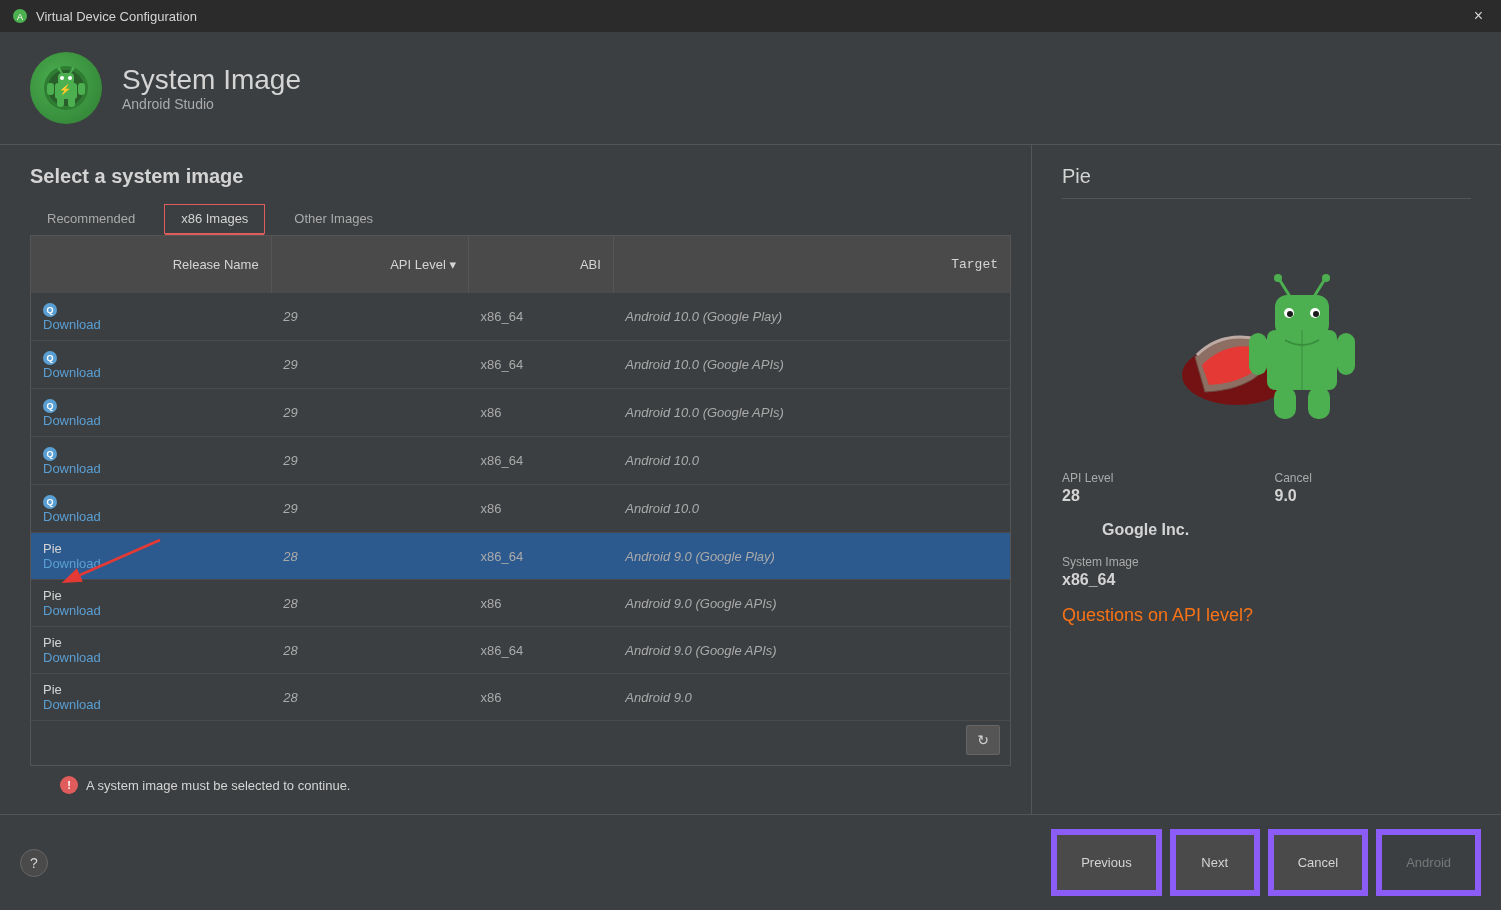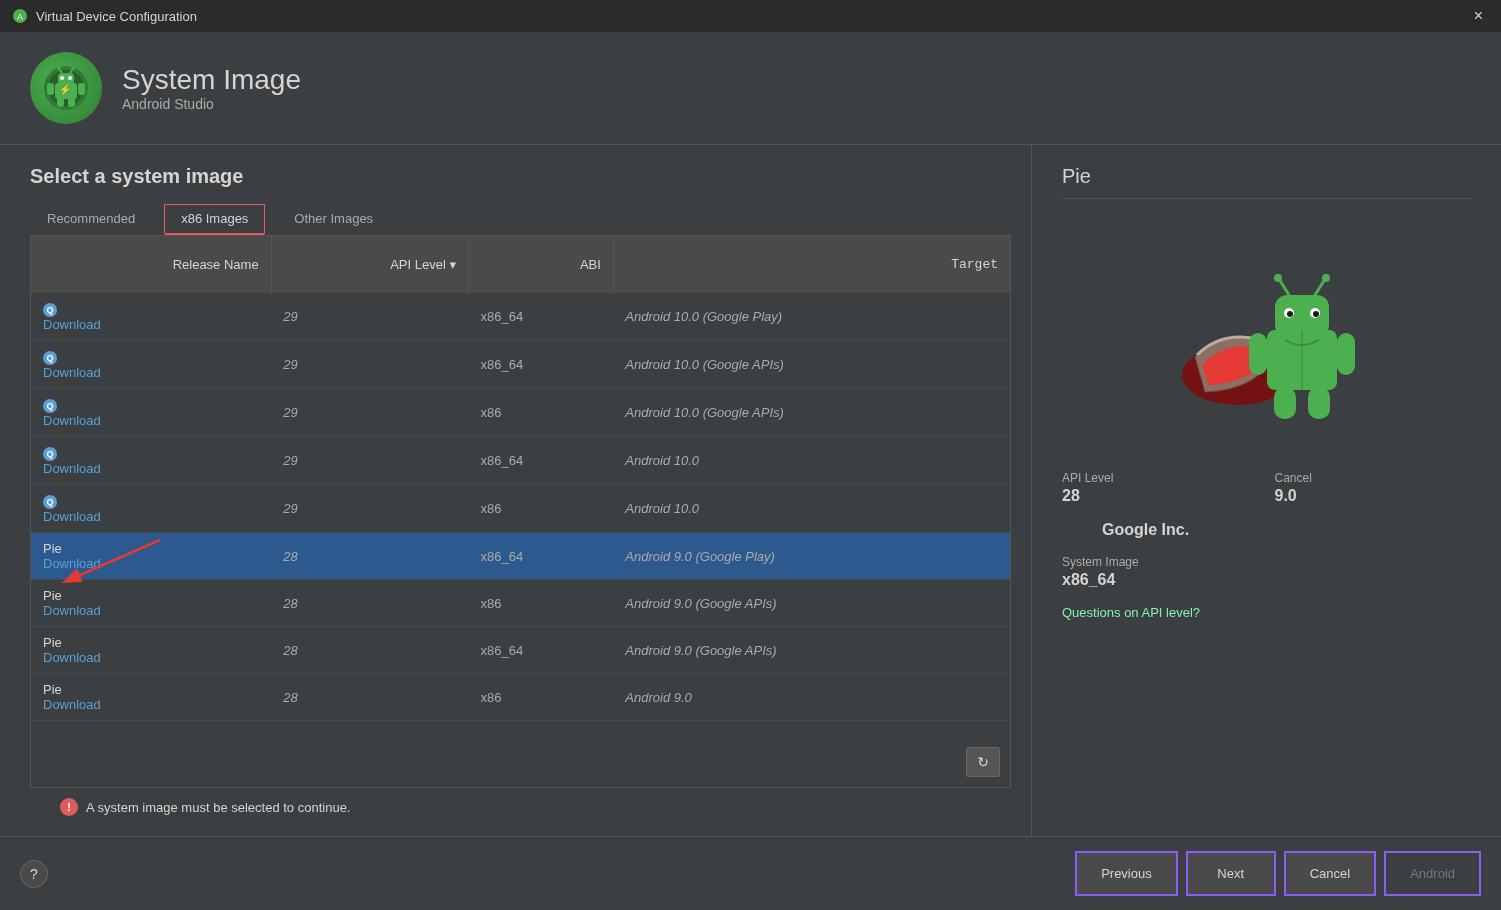--- a/index.html
+++ b/index.html
@@ -308,22 +308,22 @@
       align-items: center;
       justify-content: center;
     }
 
     .footer-buttons {
       display: flex;
       gap: 8px;
     }
 
     .btn {
-      padding: 13px 24px;
-      border: 2px solid #8b5cf6;
+      padding: 20px 24px;
+      border: 6px solid #8b5cf6;
       background: #4a4a4a;
       color: #d4d4d4;
       cursor: pointer;
       font-size: 13px;
       min-width: 90px;
     }
 
     .btn:disabled {
       color: #777;
       cursor: default;
@@ -543,21 +543,21 @@
         <div class="detail-item full-width">
           <div class="value">Google Inc.</div>
         </div>
         <div class="detail-item">
           <label>System Image</label>
           <div class="value">x86_64</div>
         </div>
       </div>
 
       <div>
-        <div style="color:#86efac; font-size:13px; margin-bottom:12px;">Questions on API level?</div>
+        <div style="color:#f97316; font-size:18px; margin-bottom:12px;">Questions on API level?</div>
       </div>
     </div>
   </div>
 
   <div class="footer">
     <div class="footer-left">
       <button class="help-btn">?</button>
     </div>
     <div class="footer-buttons">
       <button class="btn">Previous</button>

